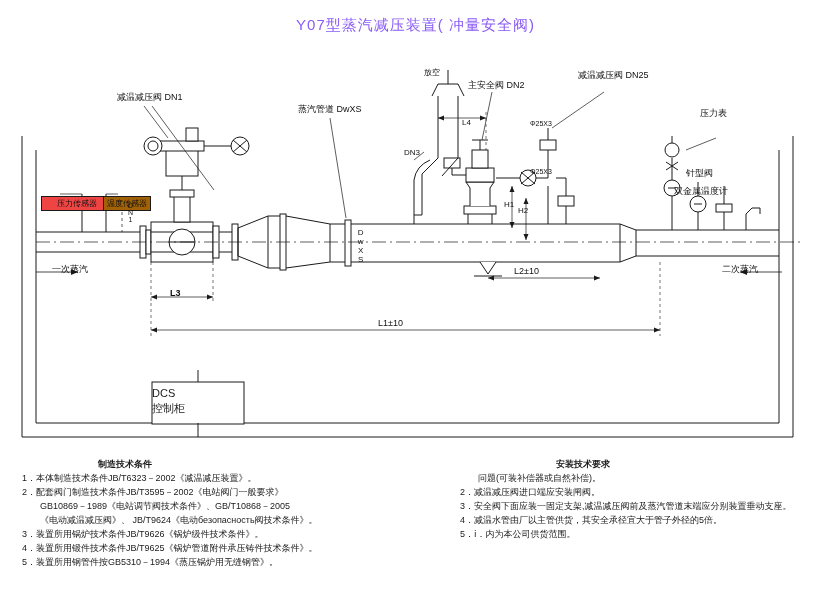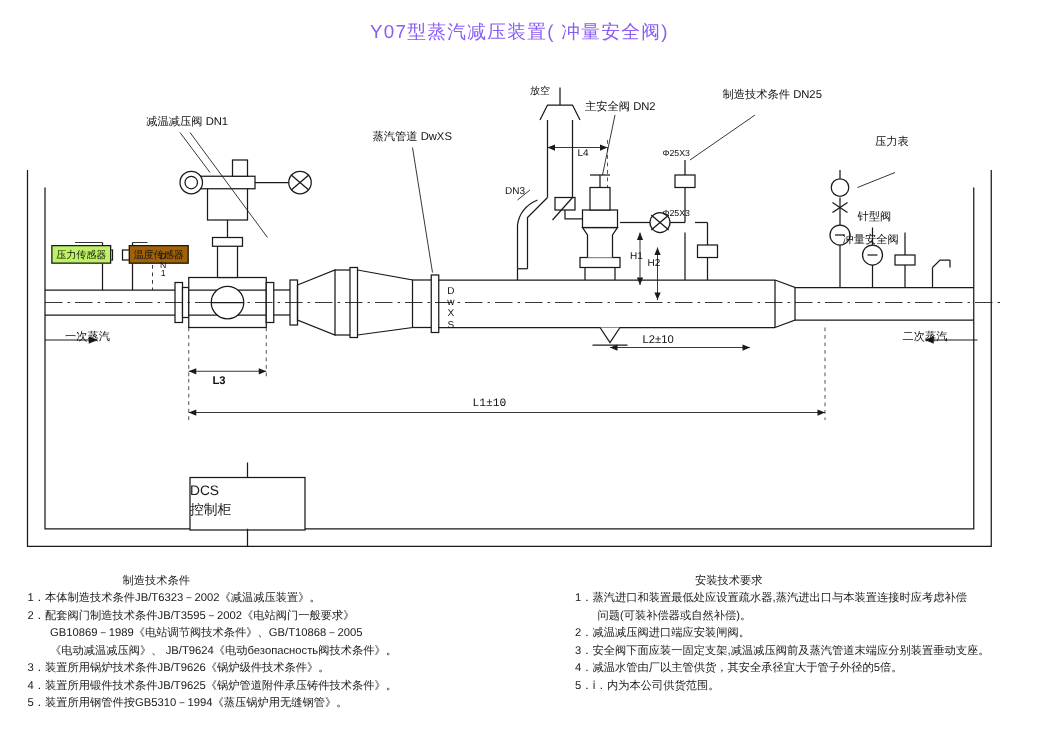--- a/index.html
+++ b/index.html
@@ -5,21 +5,21 @@
   html,body{margin:0;padding:0;background:#ffffff;}
   body{width:831px;height:595px;position:relative;overflow:hidden;
        font-family:"Liberation Sans","DejaVu Sans",sans-serif;color:#1a1a1a;}
   #sheet{position:absolute;left:0;top:0;width:831px;height:595px;}
   svg{position:absolute;left:0;top:0;}
   .lbl{position:absolute;white-space:nowrap;font-size:9px;line-height:1.15;color:#111;}
   .lbl.sm{font-size:8px;}
   .lbl.xs{font-size:7px;}
   .title{position:absolute;left:0;top:16px;width:831px;text-align:center;
          font-size:15px;letter-spacing:1px;color:#8b5cf6;}
-  .note-head{position:absolute;font-size:9px;font-weight:normal;}
+  .note-head{position:absolute;font-size:9px;font-weight:bold;}
   .note-body{position:absolute;font-size:9px;line-height:1.55;}
   .note-body div{white-space:nowrap;}
   .dcs{position:absolute;text-align:left;font-size:11px;line-height:1.4;}
   .vert{writing-mode:vertical-rl;text-orientation:upright;letter-spacing:0px;}
 </style>
 </head>
 <body>
 
 <div id="sheet">
 
@@ -214,64 +214,63 @@
       <line x1="716" y1="138" x2="686" y2="150" stroke-width="0.7"></line>
       <line x1="448" y1="70" x2="448" y2="70" stroke-width="0.7"></line>
       <line x1="424" y1="152" x2="414" y2="160" stroke-width="0.7"></line>
     </g>
   </svg>
 
   <div class="lbl" style="left:117px;top:92px;">减温减压阀 DN1</div>
   <div class="lbl" style="left:298px;top:104px;">蒸汽管道 DwXS</div>
   <div class="lbl sm" style="left:424px;top:68px;">放空</div>
   <div class="lbl" style="left:468px;top:80px;">主安全阀 DN2</div>
-  <div class="lbl" style="left:578px;top:70px;">制造技术条件 DN25</div>
+  <div class="lbl" style="left:578px;top:70px;">减温减压阀 DN25</div>
   <div class="lbl" style="left:700px;top:108px;">压力表</div>
   <div class="lbl" style="left:686px;top:168px;">针型阀</div>
-  <div class="lbl" style="left:674px;top:186px;">冲量安全阀</div>
-
-  <div class="lbl sm" style="left:41px;top:196px;border:1px solid #1a1a1a;padding:2px 3px;background:#bef264;">压力传感器</div>
+  <div class="lbl" style="left:674px;top:186px;">双金属温度计</div>
+
+  <div class="lbl sm" style="left:41px;top:196px;border:1px solid #1a1a1a;padding:2px 15px;background:#ef4444;">压力传感器</div>
   <div class="lbl sm" style="left:103px;top:196px;border:1px solid #1a1a1a;padding:2px 3px;background:#a16207;">温度传感器</div>
 
   <div class="lbl xs vert" style="left:126px;top:202px;">DN1</div>
   <div class="lbl sm" style="left:404px;top:148px;">DN3</div>
   <div class="lbl sm" style="left:462px;top:118px;">L4</div>
   <div class="lbl xs" style="left:530px;top:120px;">Φ25X3</div>
   <div class="lbl xs" style="left:530px;top:168px;">Φ25X3</div>
   <div class="lbl sm" style="left:504px;top:200px;">H1</div>
   <div class="lbl sm" style="left:518px;top:206px;">H2</div>
 
   <div class="lbl sm vert" style="left:356px;top:228px;">DwXS</div>
 
   <div class="lbl" style="left:52px;top:264px;">一次蒸汽</div>
   <div class="lbl" style="left:722px;top:264px;">二次蒸汽</div>
 
-  <div class="lbl" style="left:170px;top:299px;font-weight:bold;">L3</div>
+  <div class="lbl" style="left:170px;top:288px;font-weight:bold;">L3</div>
   <div class="lbl" style="left:514px;top:266px;">L2±10</div>
-  <div class="lbl" style="left:378px;top:318px;font-family:Liberation Mono, monospace;">L1±10</div>
+  <div class="lbl" style="left:378px;top:318px;">L1±10</div>
 
   <div class="dcs" style="left:152px;top:386px;width:92px;">
     <div>DCS</div>
     <div>控制柜</div>
   </div>
 
   <div class="note-head" style="left:98px;top:458px;">制造技术条件</div>
   <div class="note-body" style="left:22px;top:472px;">
     <div>1．本体制造技术条件JB/T6323－2002《减温减压装置》。</div>
     <div>2．配套阀门制造技术条件JB/T3595－2002《电站阀门一般要求》</div>
     <div>　　GB10869－1989《电站调节阀技术条件》、GB/T10868－2005</div>
     <div>　　《电动减温减压阀》、 JB/T9624《电动безопасность阀技术条件》。</div>
     <div>3．装置所用锅炉技术条件JB/T9626《锅炉级件技术条件》。</div>
     <div>4．装置所用锻件技术条件JB/T9625《锅炉管道附件承压铸件技术条件》。</div>
     <div>5．装置所用钢管件按GB5310－1994《蒸压锅炉用无缝钢管》。</div>
   </div>
 
   <div class="note-head" style="left:556px;top:458px;">安装技术要求</div>
   <div class="note-body" style="left:460px;top:472px;">
-    <div>1．蒸汽进口和装置最低处应设置疏水器,蒸汽进出口与本装置连接时应考虑补偿</div>
     <div>　　问题(可装补偿器或自然补偿)。</div>
     <div>2．减温减压阀进口端应安装闸阀。</div>
     <div>3．安全阀下面应装一固定支架,减温减压阀前及蒸汽管道末端应分别装置垂动支座。</div>
     <div>4．减温水管由厂以主管供货，其安全承径宜大于管子外径的5倍。</div>
     <div>5．ⅰ．内为本公司供货范围。</div>
   </div>
 
 </div>
 
 </body></html>

